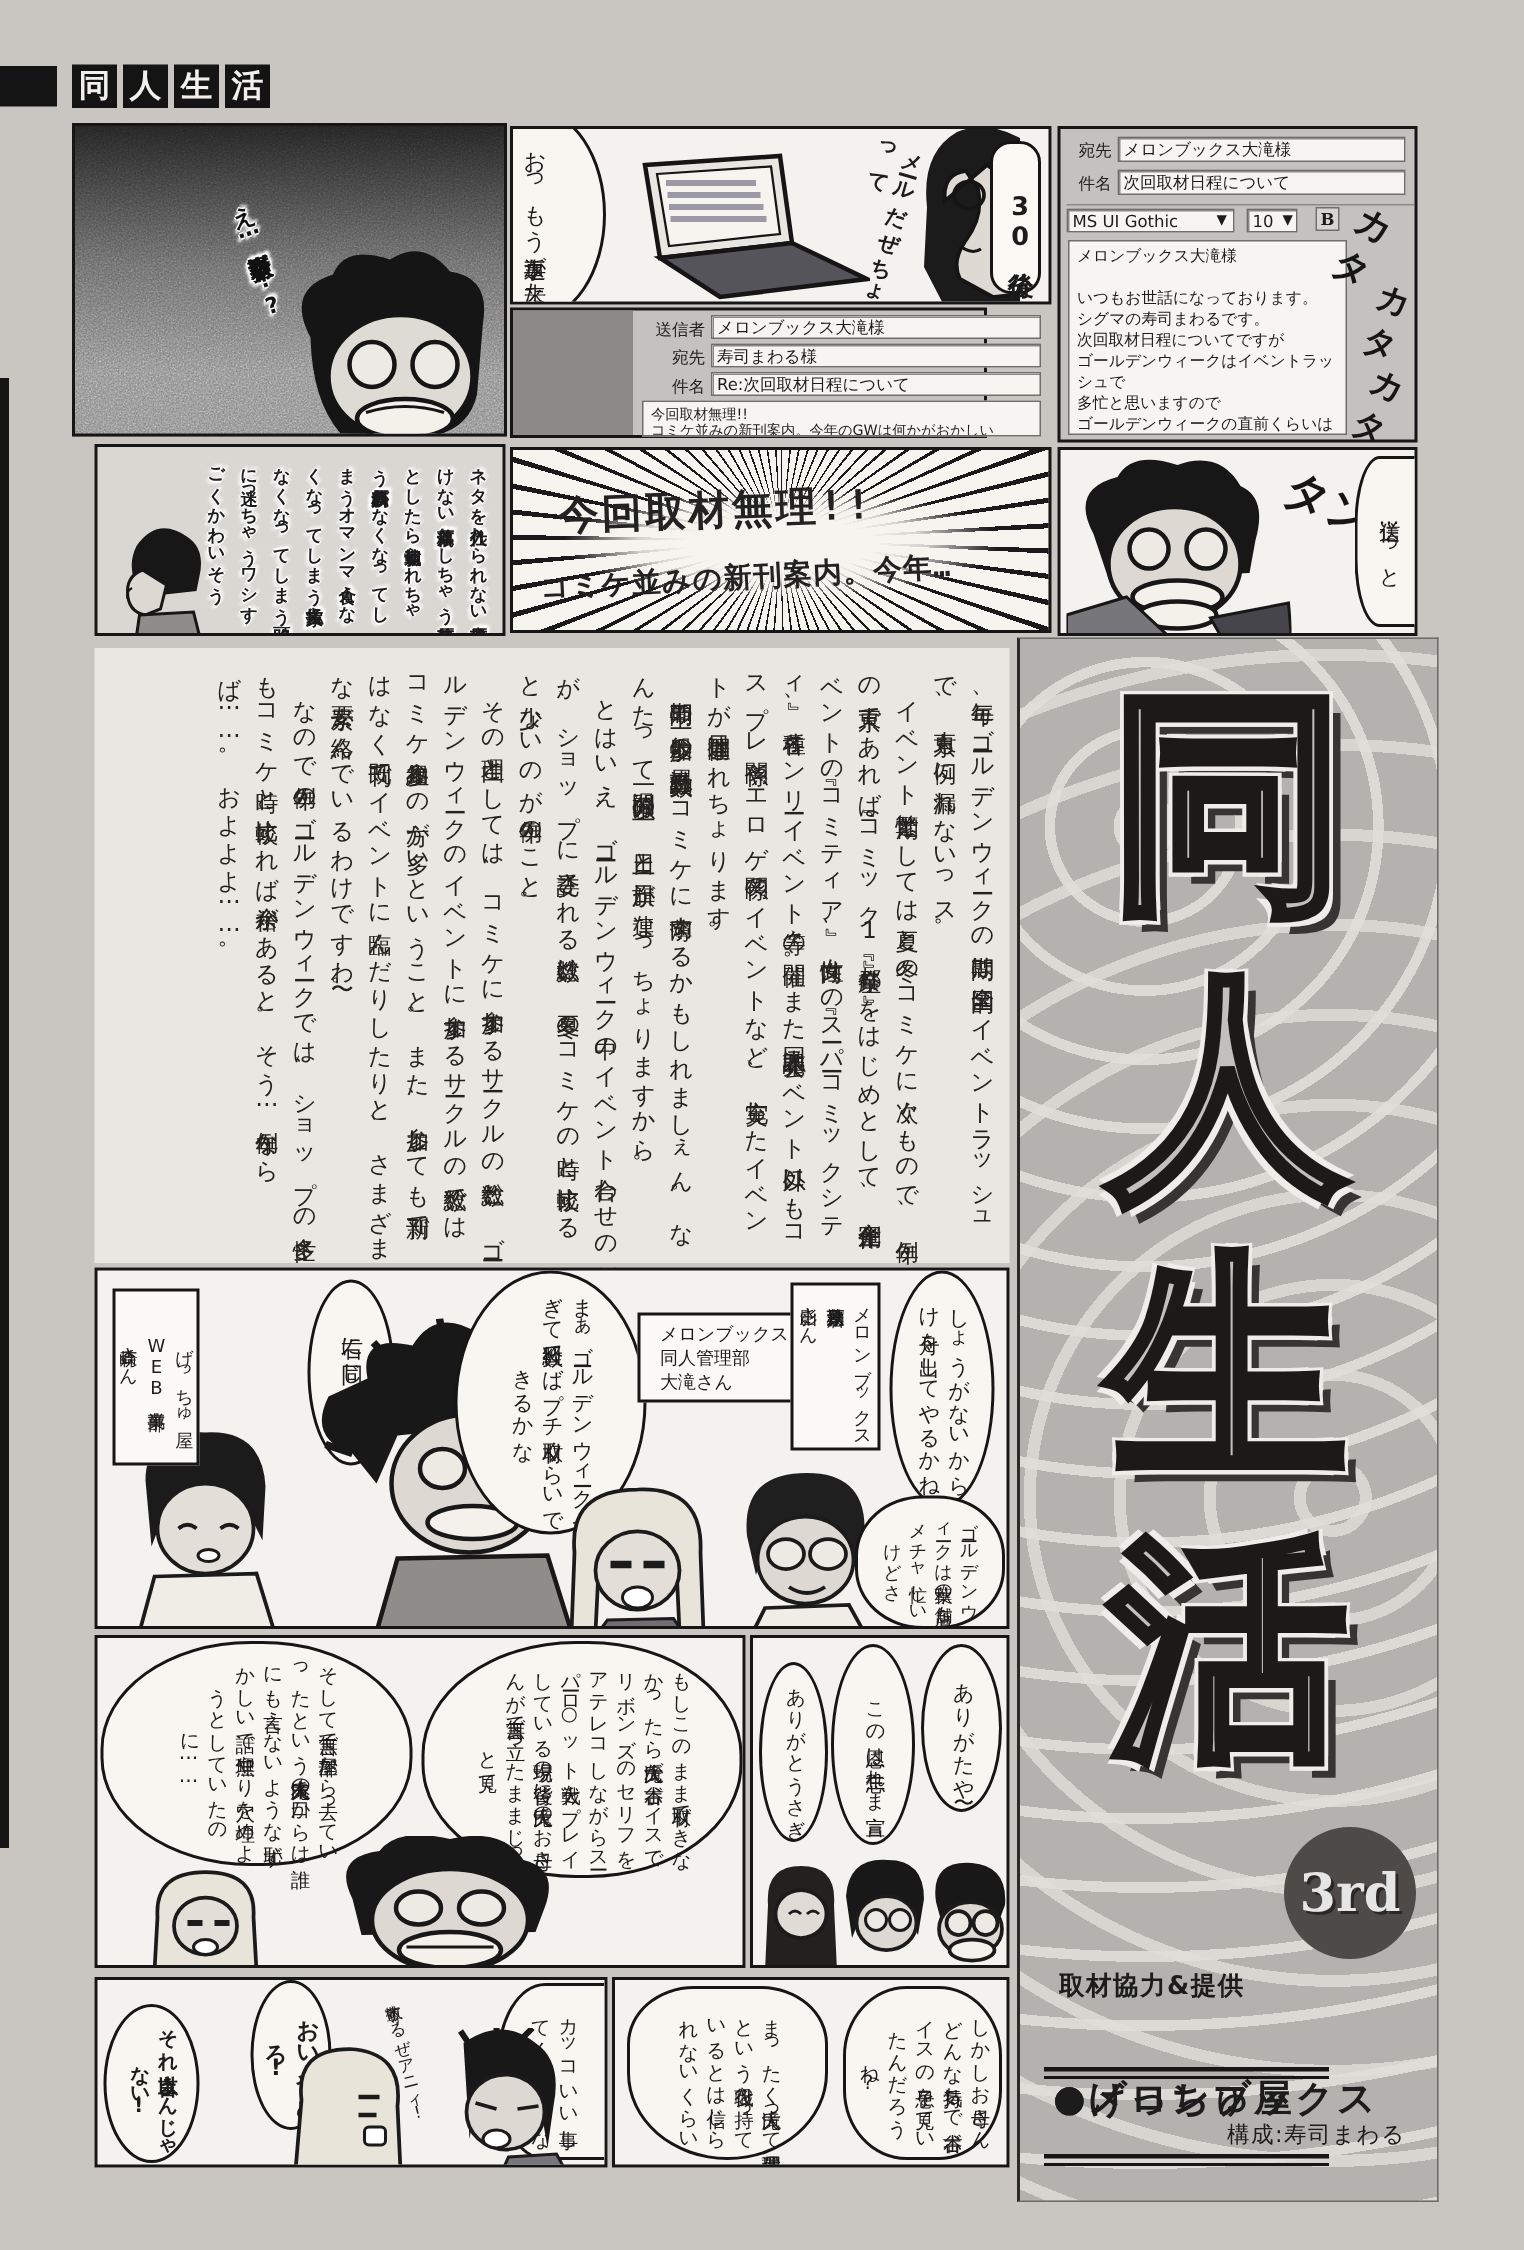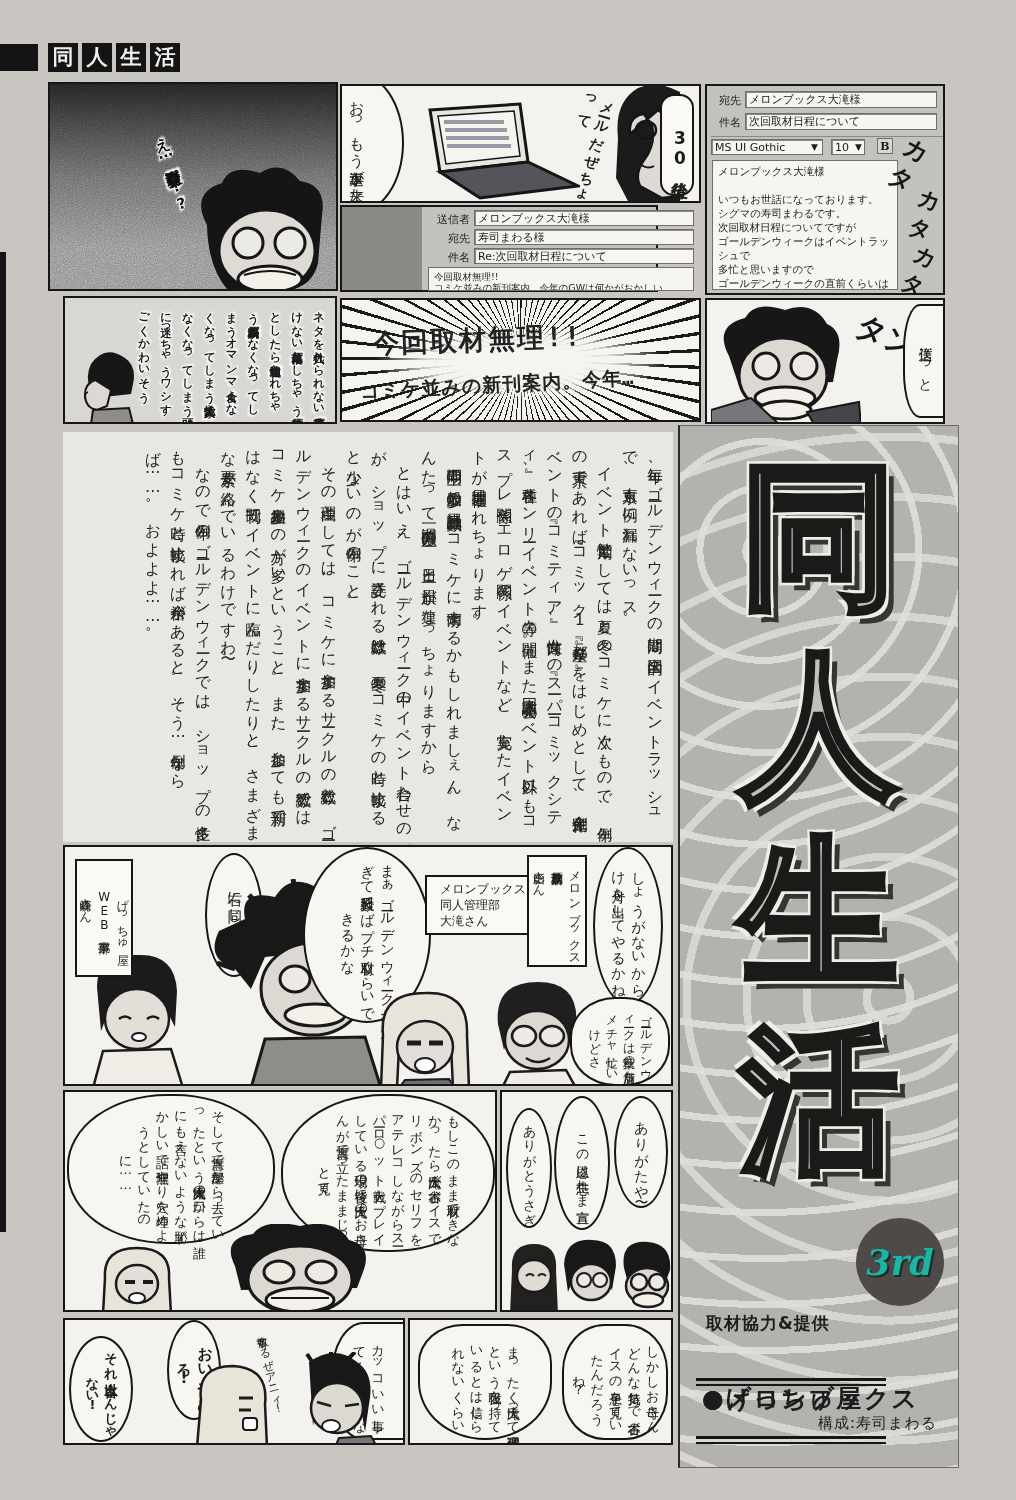--- a/index.html
+++ b/index.html
@@ -50,22 +50,22 @@
     border:1px solid #6c6b68; border-left:2px solid #2a2a28;
   }
   .bigchar {
     width:100%; height:188px; text-align:center;
     font-family:"DejaVu Serif", serif; font-weight:bold; font-size:158px; line-height:188px;
     color:#c1c0bc; -webkit-text-stroke:5px #1b1a18;
     text-shadow:-5px 5px 0 #efede9, 5px -5px 0 #efede9, -5px -5px 0 #efede9, 5px 5px 0 #efede9, 10px 10px 0 #363533;
   }
   .badge {
     position:absolute; right:14px; top:792px; width:88px; height:88px; border-radius:50%;
-    background:#4e4a47; color:#14b8a6; display:flex; align-items:center; justify-content:center;
-    font-family:"DejaVu Serif", serif; font-style:italic; font-weight:bold; font-size:35px;
+    background:#4e4a47; color:#e5e5e5; display:flex; align-items:center; justify-content:center;
+    font-family:"DejaVu Serif", serif; font-weight:bold; font-size:35px;
     text-shadow:2px 2px 0 #2a2826;
   }
   .credits-header { position:absolute; left:26px; top:886px; font-size:17px; font-weight:bold; letter-spacing:1px; }
   .sponsor { position:absolute; left:22px; font-size:25px; font-weight:bold; letter-spacing:2px;margin-top:48px; }
   .rule { position:absolute; left:16px; width:190px; height:8px; border-top:3px solid #161616; border-bottom:2px solid #161616; }
   .episode {
     position:absolute; left:22px; top:962px; background:#f2f0ec; border:3px solid #161616;
     font-size:31px; font-weight:bold; padding:1px 10px; letter-spacing:2px;
   }
   .kousei { position:absolute; left:138px; top:988px; font-size:15px; letter-spacing:1px; }

